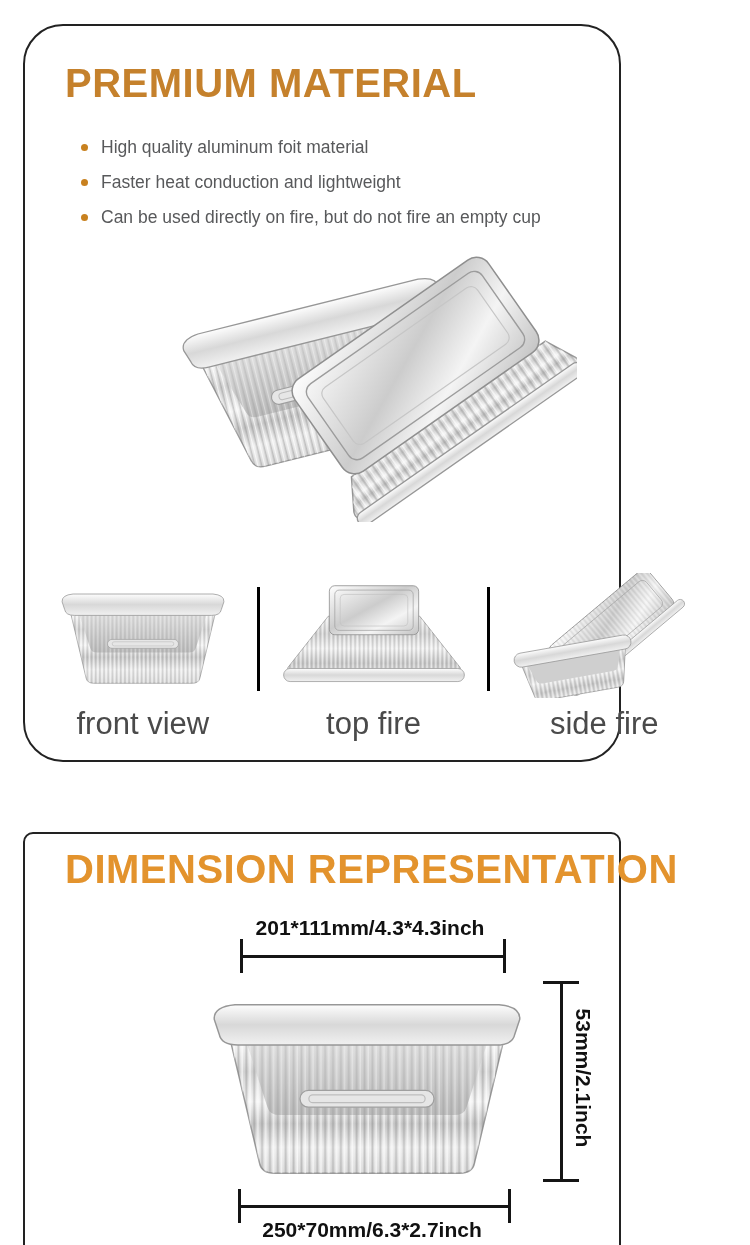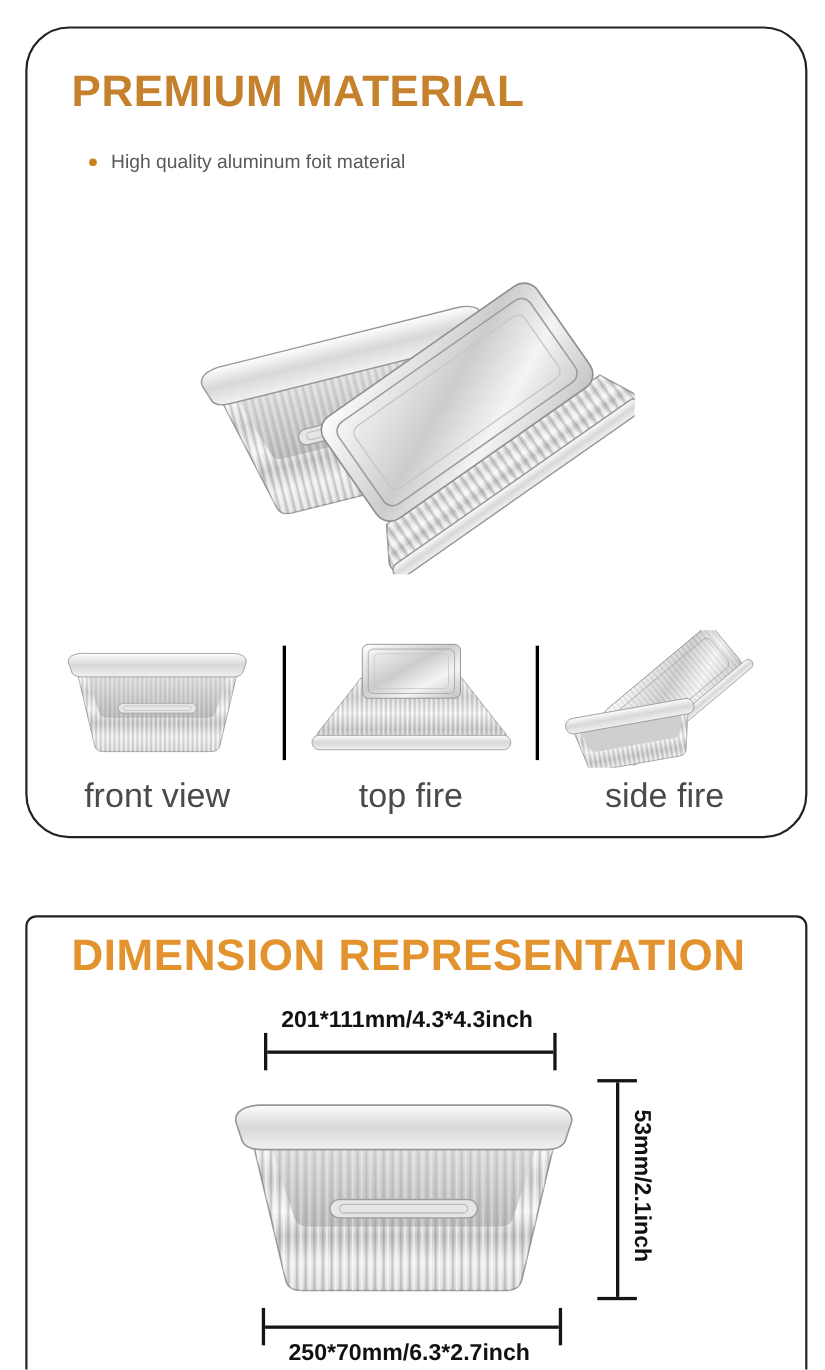--- a/index.html
+++ b/index.html
@@ -1,17 +1,17 @@
 <!DOCTYPE html>
 <html><head>
 <meta charset="utf-8">
 <style>
   html,body{margin:0;padding:0;background:#ffffff;}
   body{width:750px;height:1245px;position:relative;font-family:"Liberation Sans",sans-serif;overflow:hidden;}
-  .card{position:absolute;left:23px;width:711px;border:2px solid #222222;border-radius:40px;background:#ffffff;box-sizing:border-box;}
+  .card{position:absolute;left:23px;width:598px;border:2px solid #222222;border-radius:40px;background:#ffffff;box-sizing:border-box;}
   #card-premium{top:24px;height:738px;}
   #card-dimension{top:832px;height:437px;border-radius:10px;}
   .section-title{position:absolute;font-weight:bold;font-size:40px;letter-spacing:0.5px;line-height:1.15;white-space:nowrap;}
   #premium-title{left:40px;top:34px;color:#c5812c;}
   #dimension-title{left:40px;top:12px;color:#e3932d;}
   .bullets{position:absolute;left:44px;top:92px;margin:12px;padding:0;list-style:none;}
   .bullets li{display:flex;align-items:center;height:35px;color:#58595b;font-size:17.5px;}
   .dot{width:7px;height:7px;border-radius:50%;background:#c8811f;margin-right:13px;flex:0 0 auto;}
   #main-photo{position:absolute;left:128px;top:228px;}
   #views-row{position:absolute;left:4px;top:544px;width:689px;display:flex;align-items:flex-start;}
@@ -39,20 +39,28 @@
 <div id="page">
 
   <div class="card" id="card-premium">
     <div class="section-title" id="premium-title">PREMIUM MATERIAL</div>
 
     <ul class="bullets">
       <li>
         <span class="dot"></span>
         <span>High quality aluminum foit material</span>
       </li>
+      <li>
+        <span class="dot"></span>
+        <span>Faster heat conduction and lightweight</span>
+      </li>
+      <li>
+        <span class="dot"></span>
+        <span>Can be used directly on fire, but do not fire an empty cup</span>
+      </li>
     </ul>
 
     <svg id="main-photo" width="424" height="268" viewBox="0 0 420 266">
       <defs>
         <linearGradient id="bodyM" x1="0" y1="0" x2="0" y2="1">
           <stop offset="0" stop-color="#f7f7f7"></stop>
             <stop offset="0.22" stop-color="#d4d4d4"></stop>
           <stop offset="0.45" stop-color="#f5f5f5"></stop>
             <stop offset="0.62" stop-color="#c9c9c9"></stop>
           <stop offset="0.8" stop-color="#efefef"></stop>

